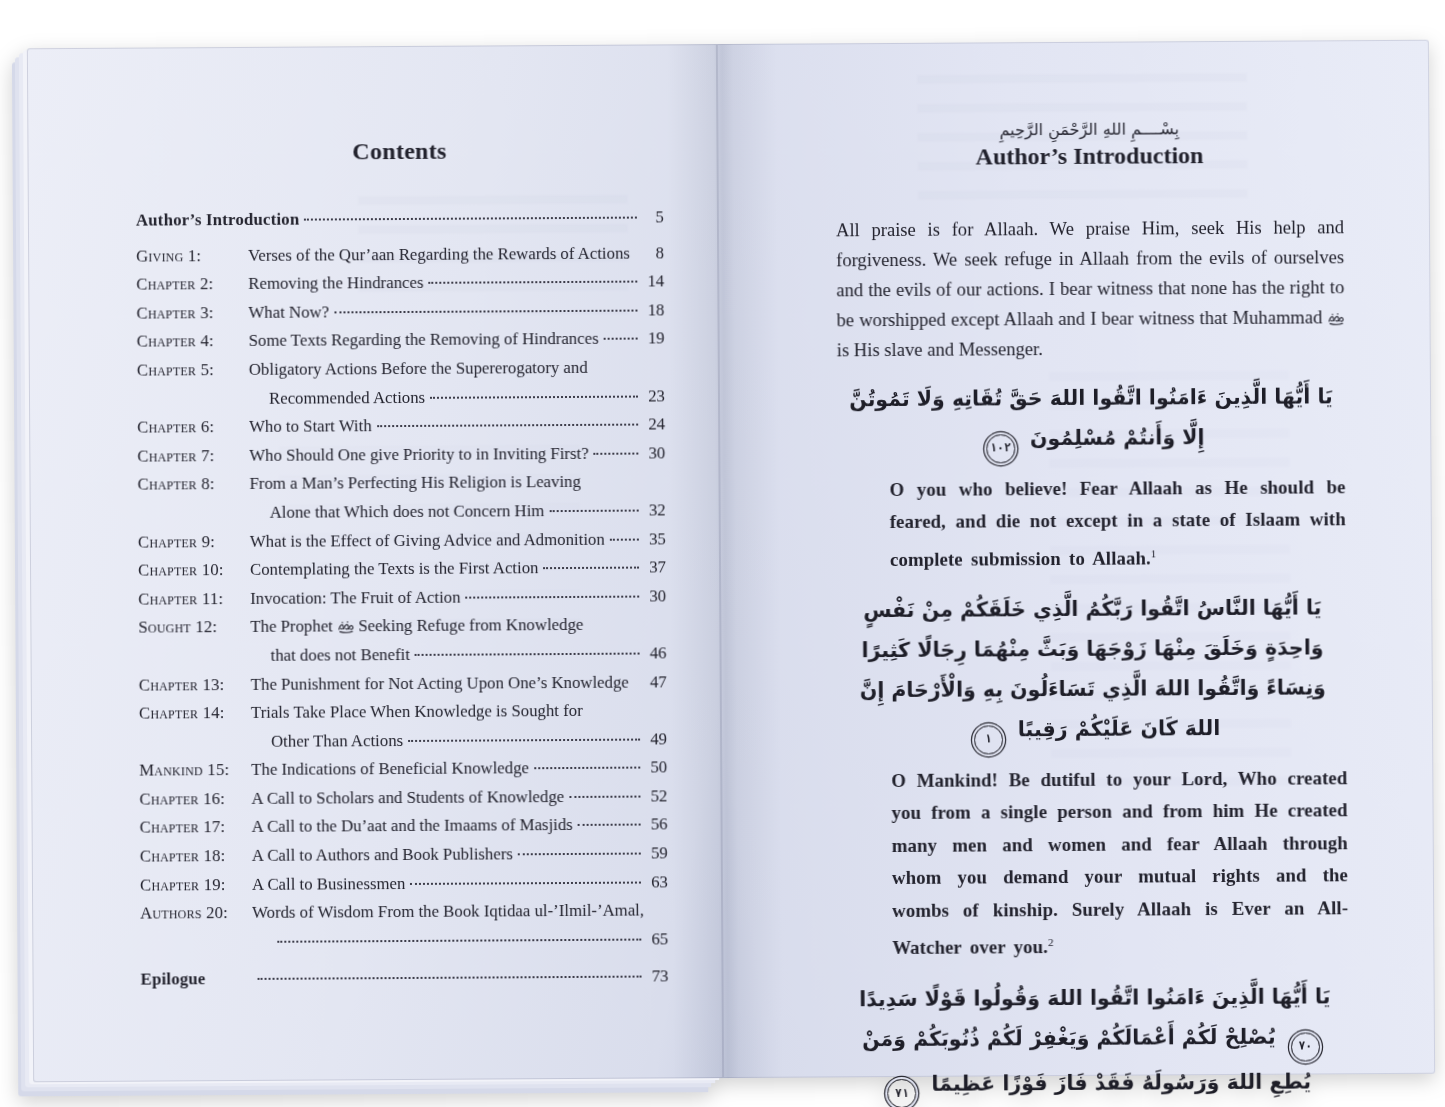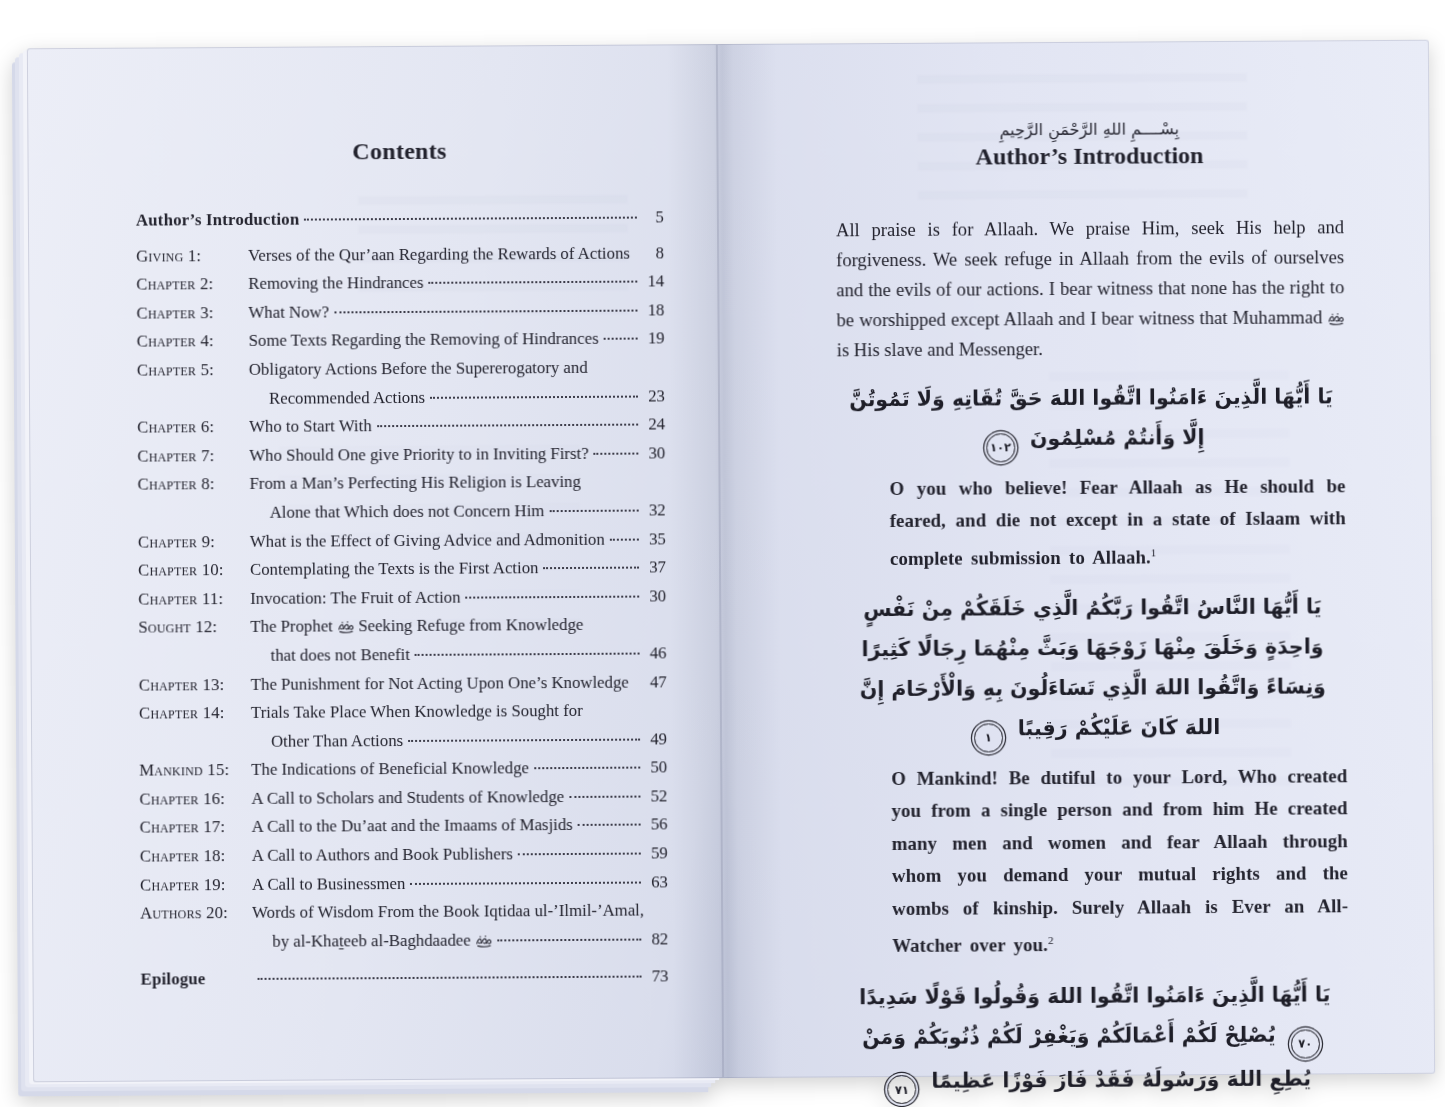--- a/index.html
+++ b/index.html
@@ -77,21 +77,21 @@
   }
   .arabic-verse{
     direction:rtl;text-align:center;font-family:"DejaVu Sans",sans-serif;
     font-size:20.5px;font-weight:bold;line-height:40px;color:#1e1e28;
     margin:10px 6px 10px 6px;
   }
   .vnum{
     display:inline-flex;align-items:center;justify-content:center;
     width:27px;height:27px;border-radius:50%;
     border:1.6px solid #26262f;box-shadow:0 0 0 2px #e2e5f3,0 0 0 3.2px #26262f;
-    font-size:11.5px;font-weight:bold;margin:0 8px;vertical-align:-6px;
+    font-size:11.5px;font-weight:bold;margin:0 8px;vertical-align:-6px;font-family:Liberation Mono, monospace;
   }
   .translation{
     font-weight:bold;font-size:18.8px;line-height:32.5px;text-align:justify;
     margin:8px 0 14px 52px;letter-spacing:.1px;word-spacing:3.5px;
   }
   .translation sup{font-size:11px;font-weight:normal;}
   .honorific svg{vertical-align:-2px;}
 </style>
 </head>
 <body>
@@ -249,32 +249,22 @@
               <span class="toc-text"><span>A Call to Businessmen</span></span>
               <span class="leader"></span>
               <span class="toc-page">63</span>
             </div>
             <div class="toc-row">
               <span class="toc-label">Authors 20:</span>
               <span class="toc-text"><span>Words of Wisdom From the Book </span><span class="it">Iqtidaa ul-’Ilmil-’Amal</span><span>,</span></span>
             </div>
             <div class="toc-row indent">
               <span class="toc-label plain"></span>
-              <span class="toc-text"><span>by al-Kha</span><span class="ul">t</span><span>eeb al-Baghdaadee </span><span class="honorific"><svg width="17" height="13" viewBox="0 0 17 13">
-                    <g fill="none" stroke="#23232e" stroke-width="1.1" stroke-linecap="round">
-                      <path d="M1.5 9 C2.5 4.5,5 3,6 6 C6.8 8.2,4.5 9.5,3.2 8.2"></path>
-                      <path d="M6.5 8.5 C7.5 4,10 3.2,11 5.8 C11.8 8,9.8 9.6,8.4 8.4"></path>
-                      <path d="M11.5 8.8 C12.2 5.2,14.4 4.4,15.4 6.4 C16.2 8.2,14.4 9.8,13 8.8"></path>
-                      <path d="M2.5 11.4 C7 12.6,11.5 12.6,15 11.2"></path>
-                    </g>
-                    <circle cx="5" cy="2.2" r="0.7" fill="#23232e"></circle>
-                    <circle cx="10.2" cy="1.8" r="0.7" fill="#23232e"></circle>
-                  </svg></span></span>
-              <span class="leader"></span>
-              <span class="toc-page">82</span>
+              <span class="leader"></span>
+              <span class="toc-page">65</span>
             </div>
             <div class="toc-row gap-before">
               <span class="toc-label b">Epilogue</span>
               <span class="toc-text"></span>
               <span class="leader"></span>
               <span class="toc-page">73</span>
             </div>
           </div>
       </div>
     </div>

